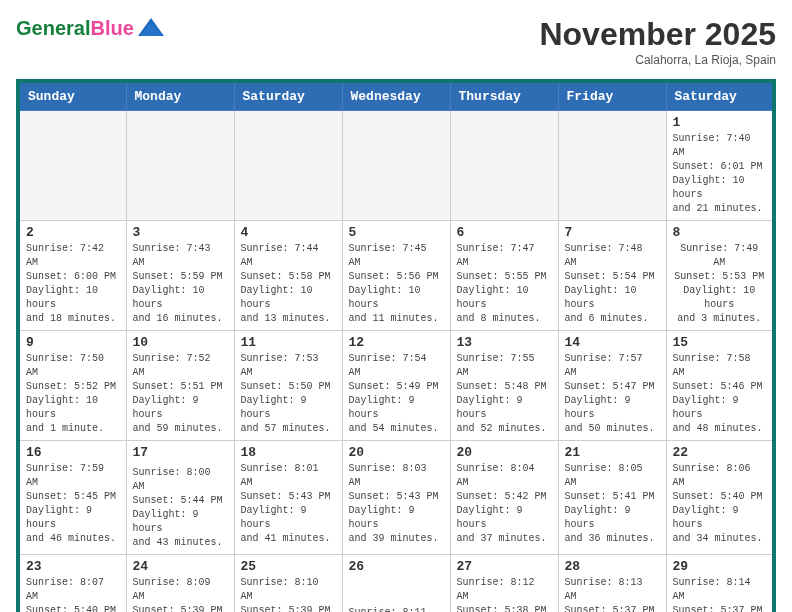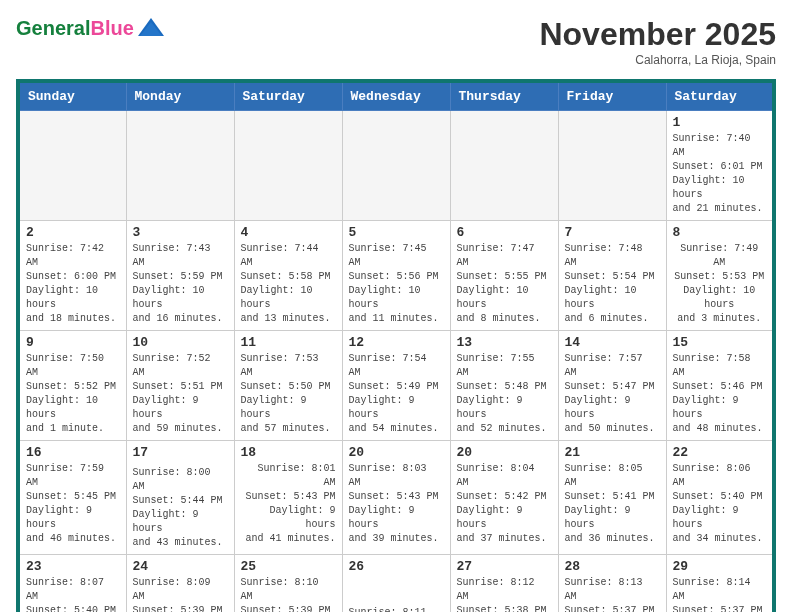--- a/index.html
+++ b/index.html
@@ -244,21 +244,21 @@
         </td>
         <td>
           <div class="day-number">17</div>
           <div class="day-info" style="white-space: pre-line; margin-top: 6px;">Sunrise: 8:00 AM
 Sunset: 5:44 PM
 Daylight: 9 hours
 and 43 minutes.</div>
         </td>
         <td>
           <div class="day-number">18</div>
-          <div class="day-info" style="white-space: pre-line; text-align: right;">Sunrise: 8:01 AM
+          <div class="day-info" style="white-space: pre-line;">Sunrise: 8:01 AM
 Sunset: 5:43 PM
 Daylight: 9 hours
 and 41 minutes.</div>
         </td>
         <td>
           <div class="day-number">20</div>
           <div class="day-info" style="white-space: pre-line;">Sunrise: 8:03 AM
 Sunset: 5:43 PM
 Daylight: 9 hours
 and 39 minutes.</div>

